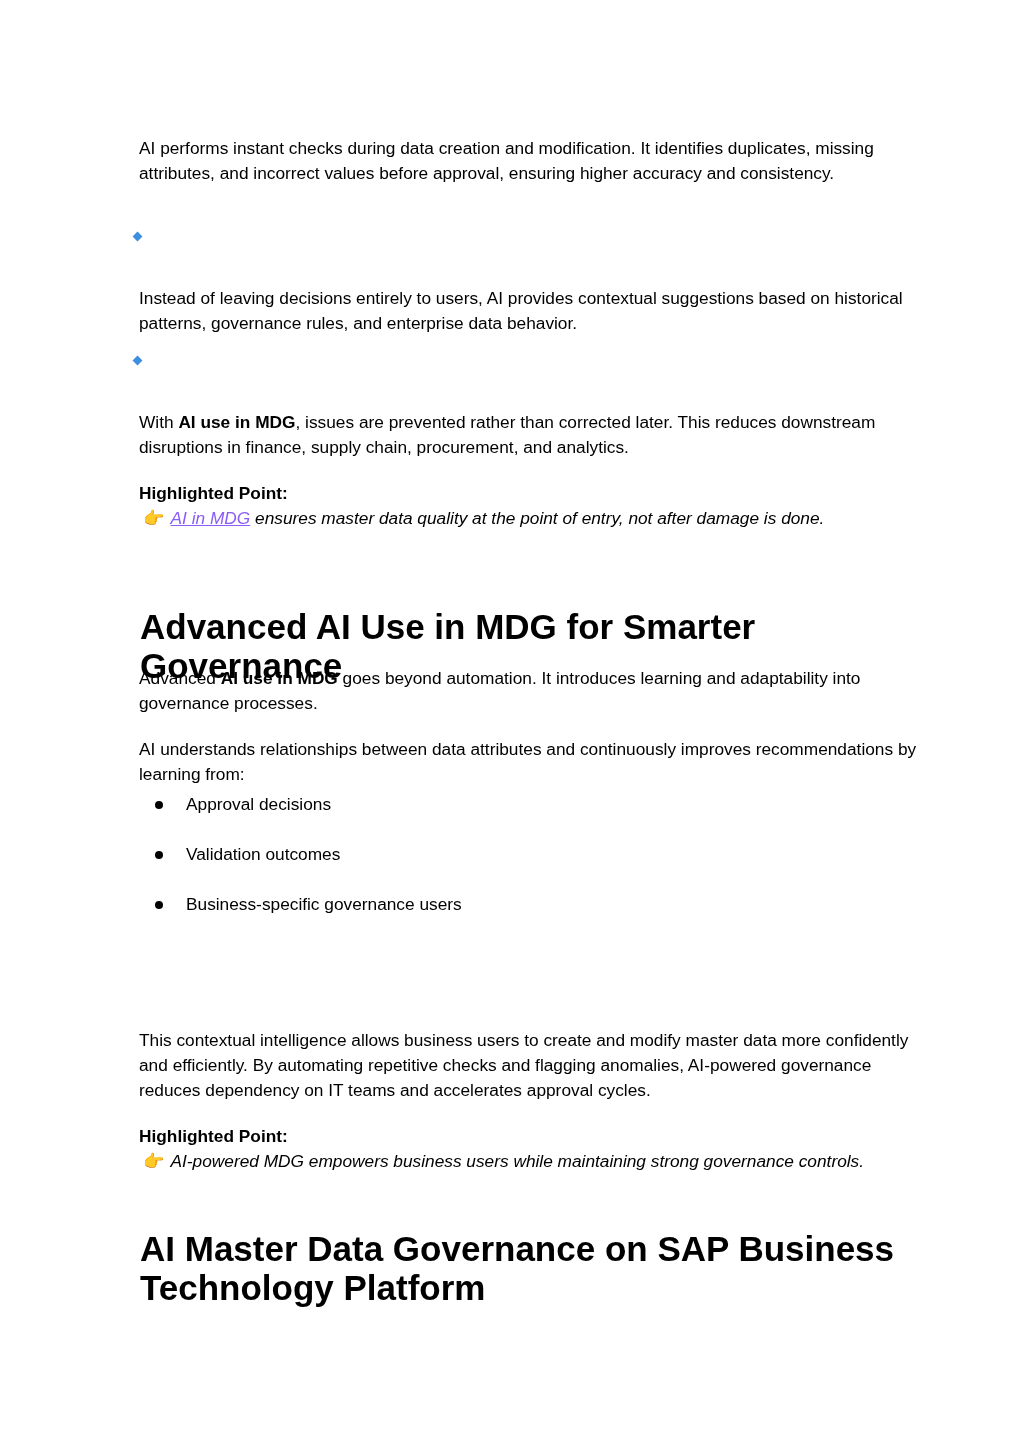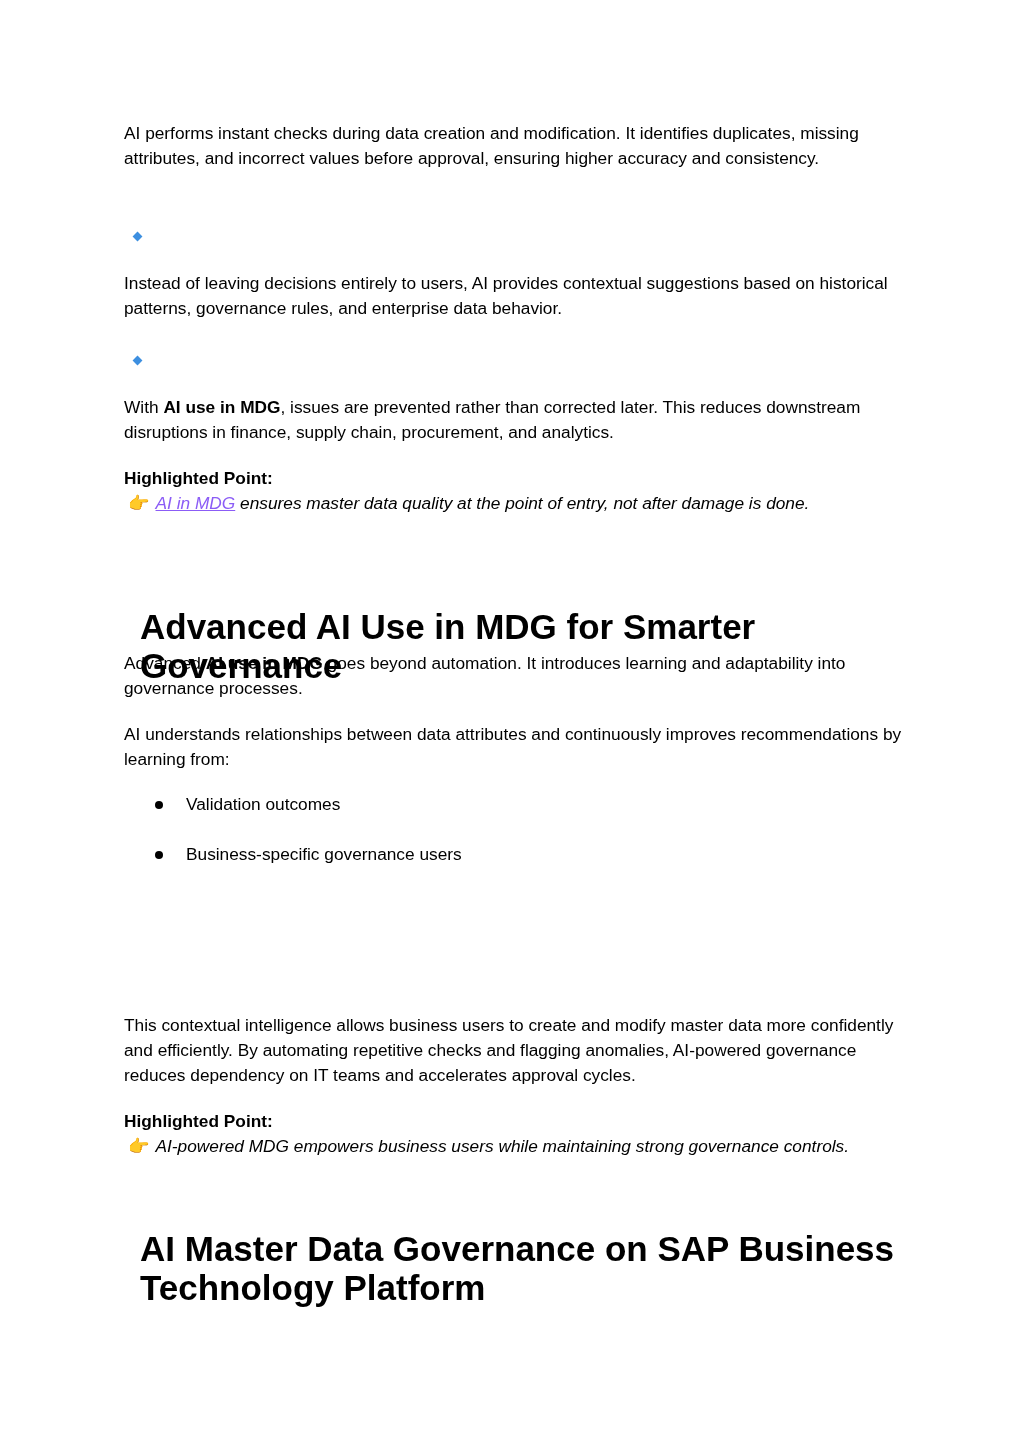--- a/index.html
+++ b/index.html
@@ -1,18 +1,18 @@
 <!DOCTYPE html>
 <html><head>
 <meta charset="utf-8">
 <style>
   html, body { margin: 0; padding: 0; background: #ffffff; }
   body { width: 1024px; height: 1446px; position: relative; overflow: hidden; font-family: "Liberation Sans", sans-serif; color: #000; }
   .page { position: absolute; left: 124px; top: 0; width: 780px; }
-  .p { position: absolute; left: 0; width: 780px; font-size: 17.3px; line-height: 25px; margin: 0; }
+  .p { position: absolute; left: 0; width: 780px; font-size: 17.3px; line-height: 25px; margin: 15px; }
   .h3 { position: absolute; left: 0; font-size: 20.5px; font-weight: bold; line-height: 26px; margin: 0; }
   .h3 .diamond { display: inline-block; width: 7px; height: 7px; background: #3d8fe0; transform: rotate(45deg); margin: 0 15px 3px 10px; vertical-align: middle; }
   .h2 { position: absolute; left: 0; width: 780px; font-size: 35px; font-weight: bold; line-height: 39px; margin: 16px; }
   .bold { font-weight: bold; }
   .ital { font-style: italic; }
   a.link { color: #8b5cf6; text-decoration: underline; font-style: italic; }
   .hand { font-style: normal; margin-left: 4px; margin-right: 6px; }
   ul.list { position: absolute; left: 0; margin: 0; padding: 0; list-style: none; }
   ul.list li { position: relative; padding-left: 62px; font-size: 17.3px; line-height: 25px; height: 50px; }
   ul.list li::before { content: ""; position: absolute; left: 31px; top: 9px; width: 8px; height: 8px; border-radius: 50%; background: #000; }
@@ -41,20 +41,21 @@
     <span class="hand">👉</span><a class="link" href="#">AI in MDG</a><span class="ital"> ensures master data quality at the point of entry, not after damage is done.</span>
   </p>
 
   <h2 class="h2" style="top:591px;">Advanced AI Use in MDG for Smarter Governance</h2>
 
   <p class="p" style="top:651px;"><span>Advanced </span><span class="bold">AI use in MDG</span><span> goes beyond automation. It introduces learning and adaptability into governance processes.</span></p>
 
   <p class="p" style="top:722px;">AI understands relationships between data attributes and continuously improves recommendations by learning from:</p>
 
   <ul class="list" style="top:792px;">
+    <li>Approval decisions</li>
     <li>Validation outcomes</li>
     <li>Business-specific governance users</li>
   </ul>
 
   <p class="p" style="top:1013px;">This contextual intelligence allows business users to create and modify master data more confidently and efficiently. By automating repetitive checks and flagging anomalies, AI-powered governance reduces dependency on IT teams and accelerates approval cycles.</p>
 
   <p class="p" style="top:1109px;">
     <span class="bold">Highlighted Point:</span><br>
     <span class="hand">👉</span><span class="ital">AI-powered MDG empowers business users while maintaining strong governance controls.</span>
   </p>

